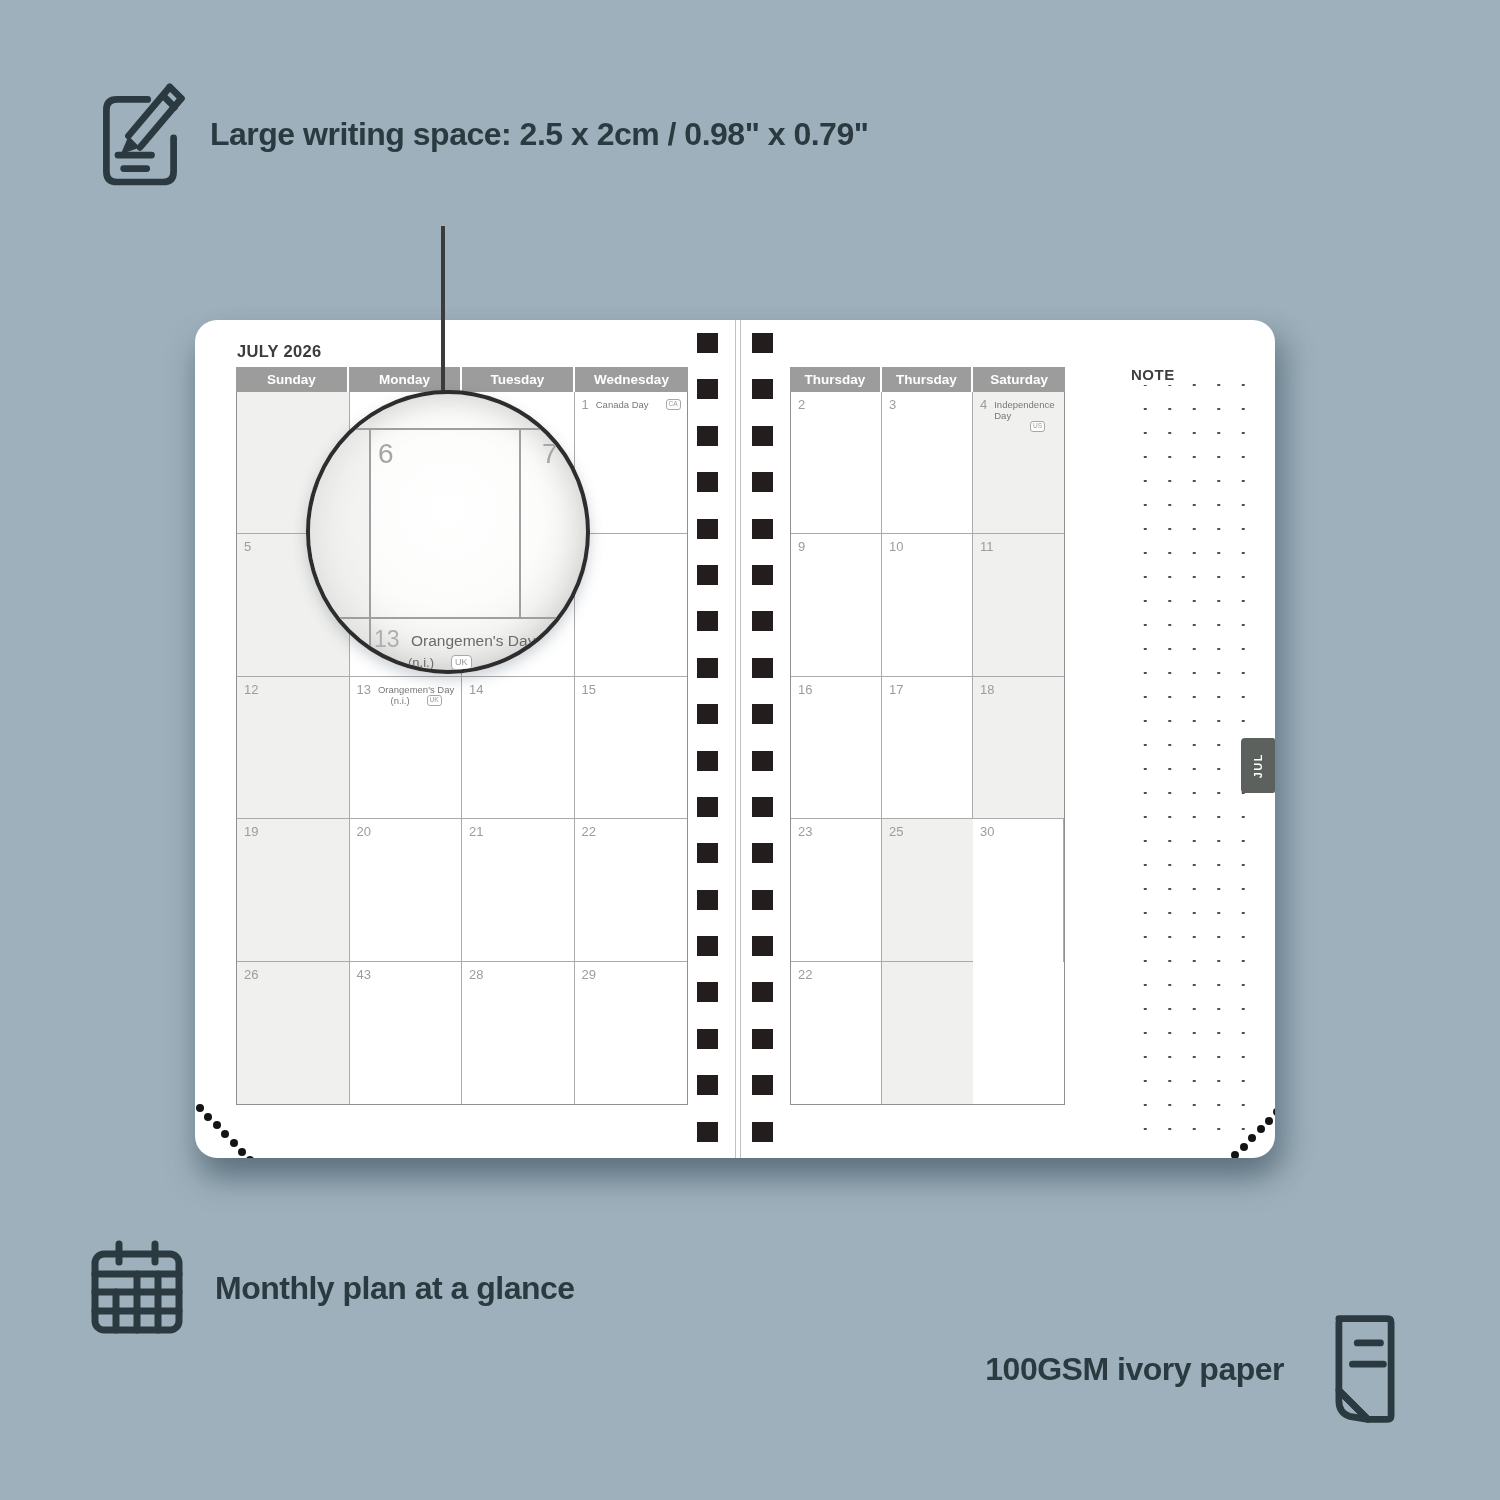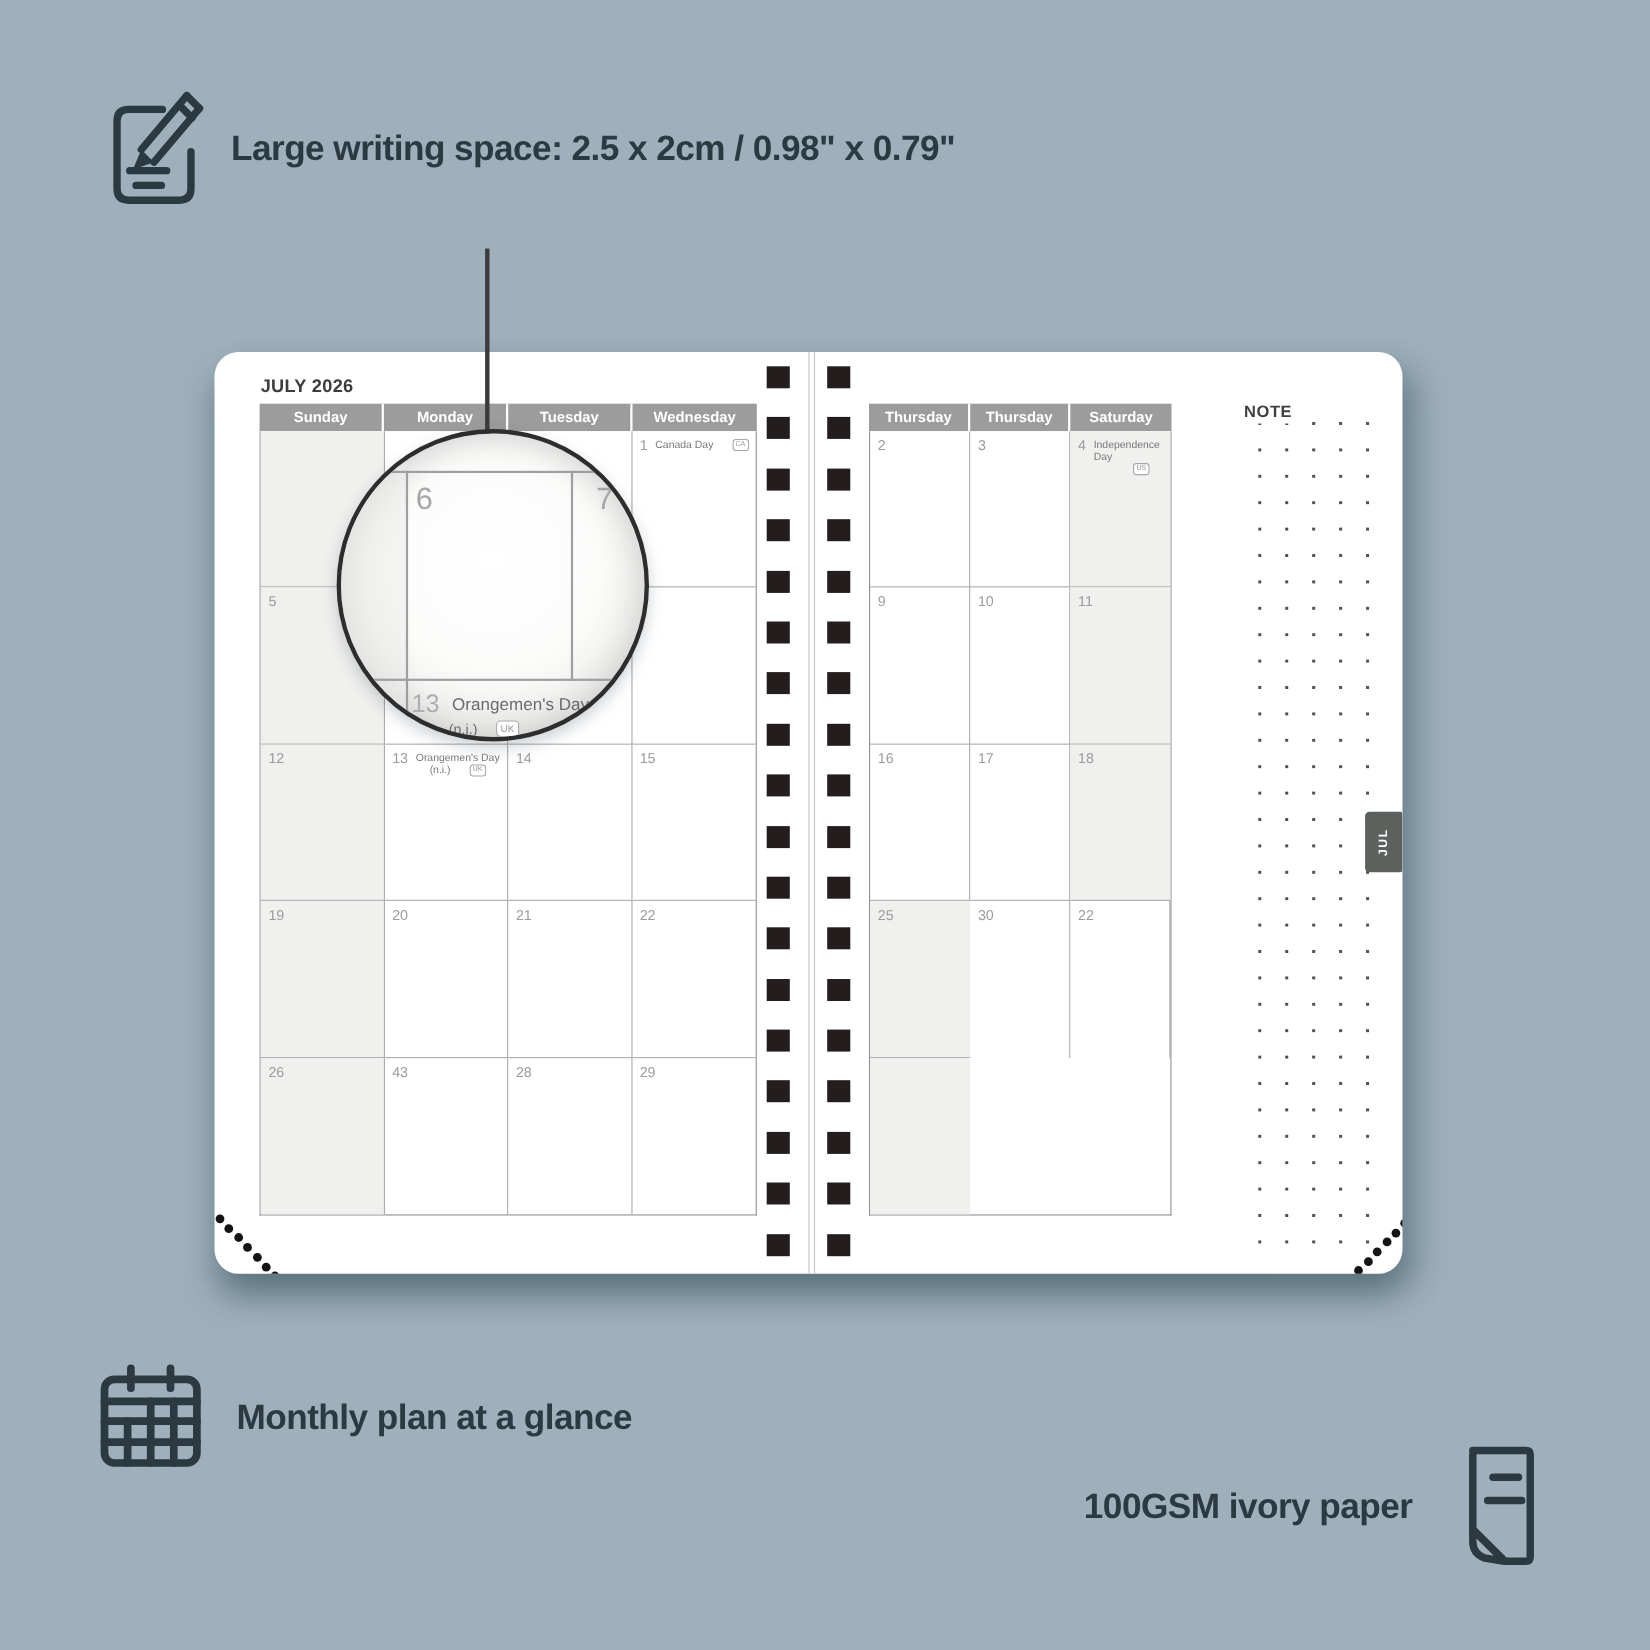--- a/index.html
+++ b/index.html
@@ -278,20 +278,25 @@
           <div class="cell">
             <div class="cellrow">
               <span class="daynum">17</span>
             </div>
           </div>
           <div class="cell shaded lastcol">
             <div class="cellrow">
               <span class="daynum">18</span>
             </div>
           </div>
+          <div class="cell">
+            <div class="cellrow">
+              <span class="daynum">23</span>
+            </div>
+          </div>
           <div class="cell shaded lastcol">
             <div class="cellrow">
               <span class="daynum">25</span>
             </div>
           </div>
           <div class="cell lastrow">
             <div class="cellrow">
               <span class="daynum">30</span>
             </div>
           </div>

